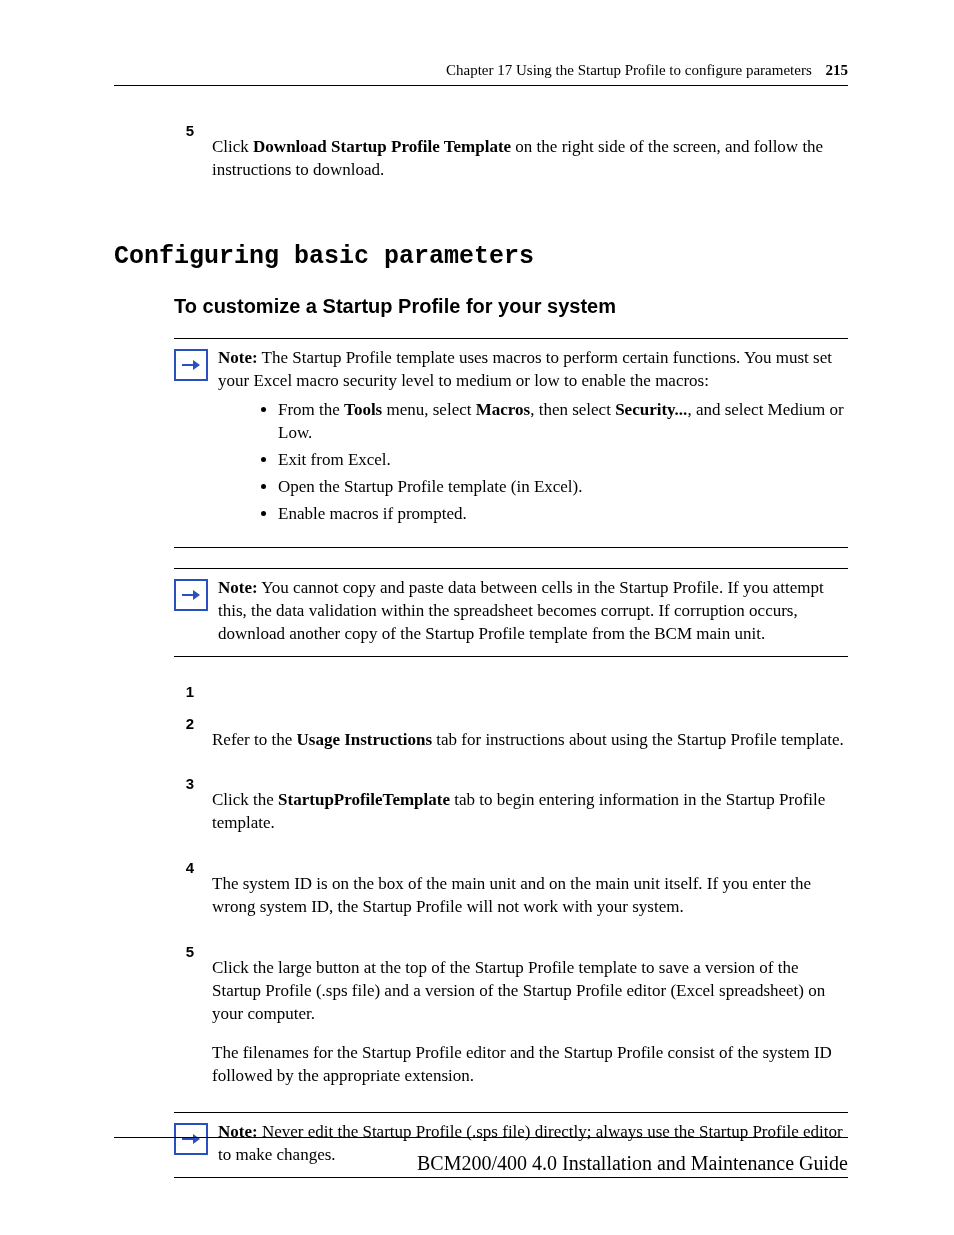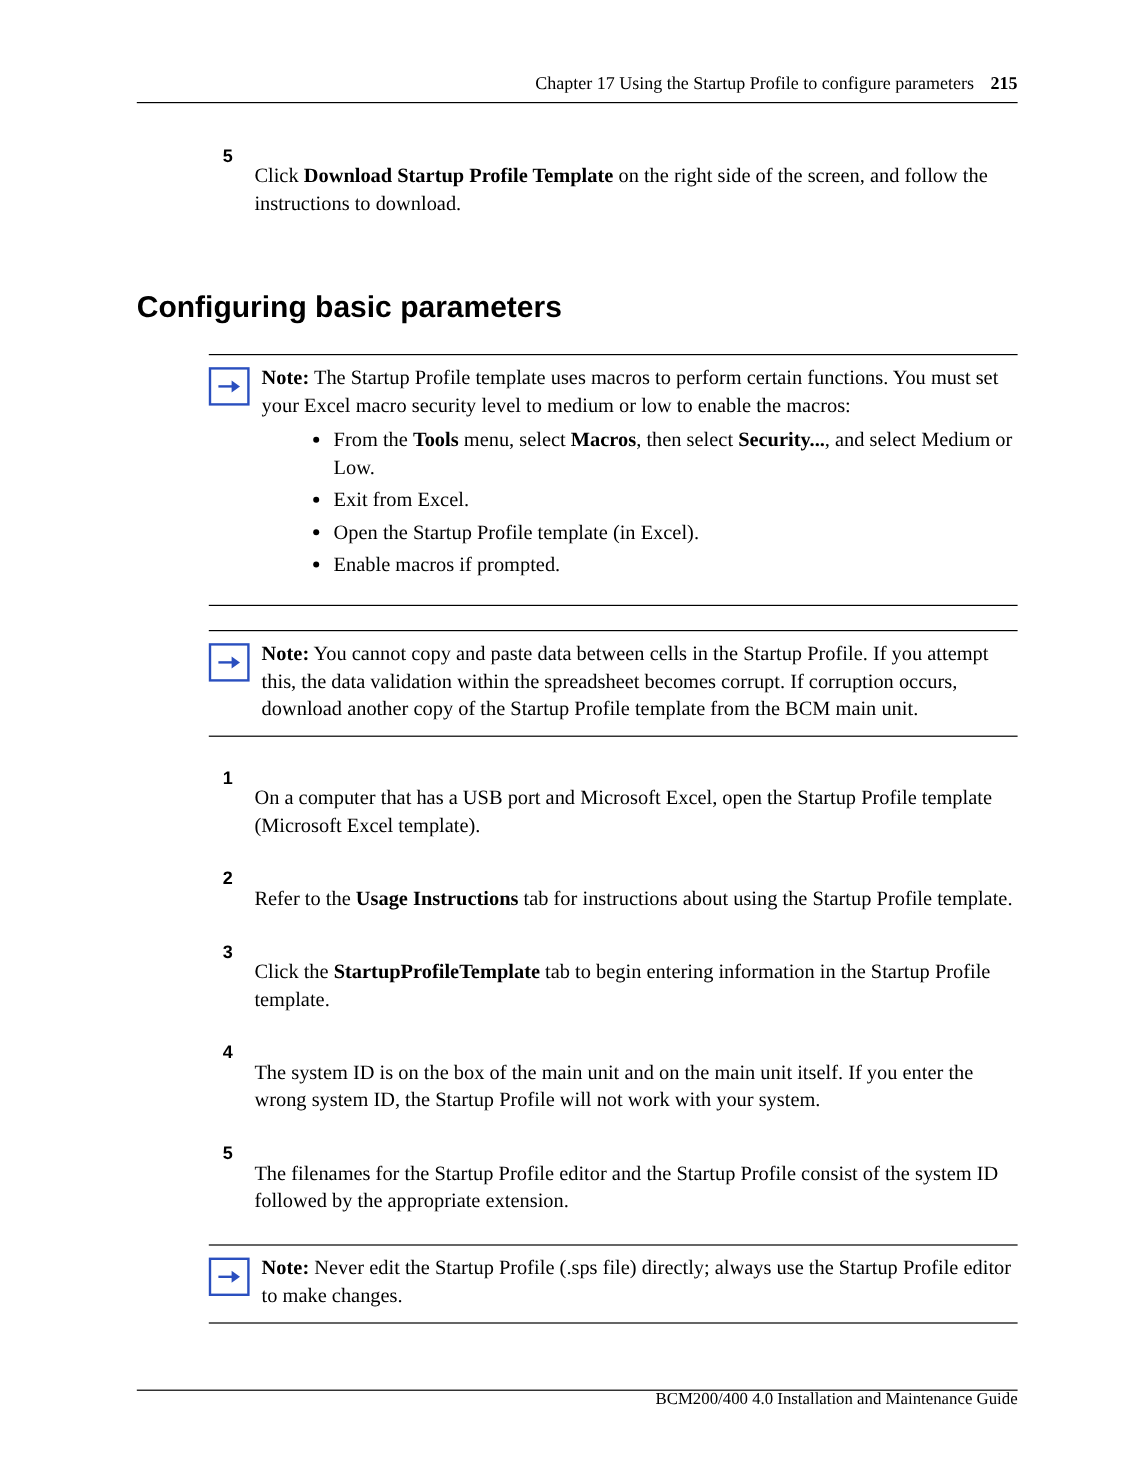--- a/index.html
+++ b/index.html
@@ -28,25 +28,26 @@
     margin-left: 10px;
   }
   .footer-block {
     position: absolute;
     left: 114px;
     right: 106px;
     bottom: 60px;
   }
   .footer-line {
     border-top: 1.5px solid #000;
+    padding-top: 14px;
     text-align: right;
-    font-size: 14px;
+    font-size: 20px;
   }
   h1 {
-    font-family: Liberation Sans, sans-serif;
+    font-family: Liberation Mono, monospace;
     font-weight: bold;
     font-size: 25px;
     margin: 48px 0 24px 0;
   }
   h2 {
     font-family: Arial, Helvetica, sans-serif;
     font-weight: bold;
     font-size: 20px;
     margin: 0 0 20px 60px;
   }
@@ -139,20 +140,21 @@
   <div class="step">
     <div class="num">5</div>
     <div class="txt">
       <p>
         <span>Click </span><span class="bold">Download Startup Profile Template</span><span> on the right side of the screen, and follow the instructions to download.</span>
       </p>
     </div>
   </div>
 
   <h1>Configuring basic parameters</h1>
+  <h2>To customize a Startup Profile for your system</h2>
 
   <div class="note-box">
     <div class="icon">
       <div class="box">
           <div class="arrow"></div>
         </div>
     </div>
     <div class="ntxt">
       <span class="bold">Note:</span><span> The Startup Profile template uses macros to perform certain functions. You must set your Excel macro security level to medium or low to enable the macros:</span>
       <ul>
@@ -173,21 +175,20 @@
         </div>
     </div>
     <div class="ntxt">
       <span class="bold">Note:</span><span> You cannot copy and paste data between cells in the Startup Profile. If you attempt this, the data validation within the spreadsheet becomes corrupt. If corruption occurs, download another copy of the Startup Profile template from the BCM main unit.</span>
     </div>
   </div>
 
   <div class="step" style="margin-top:24px">
     <div class="num">1</div>
     <div class="txt">
-      <p>On a computer that has a USB port and Microsoft Excel, open the Startup Profile template (Microsoft Excel template).</p>
     </div>
   </div>
 
   <div class="step">
     <div class="num">2</div>
     <div class="txt">
       <p>
         <span>Refer to the </span><span class="bold">Usage Instructions</span><span> tab for instructions about using the Startup Profile template.</span>
       </p>
     </div>
@@ -205,20 +206,21 @@
   <div class="step">
     <div class="num">4</div>
     <div class="txt">
       <p>The system ID is on the box of the main unit and on the main unit itself. If you enter the wrong system ID, the Startup Profile will not work with your system.</p>
     </div>
   </div>
 
   <div class="step">
     <div class="num">5</div>
     <div class="txt">
+      <p>Click the large button at the top of the Startup Profile template to save a version of the Startup Profile (.sps file) and a version of the Startup Profile editor (Excel spreadsheet) on your computer.</p>
       <p>The filenames for the Startup Profile editor and the Startup Profile consist of the system ID followed by the appropriate extension.</p>
     </div>
   </div>
 
   <div class="note-box">
     <div class="icon">
       <div class="box">
           <div class="arrow"></div>
         </div>
     </div>

